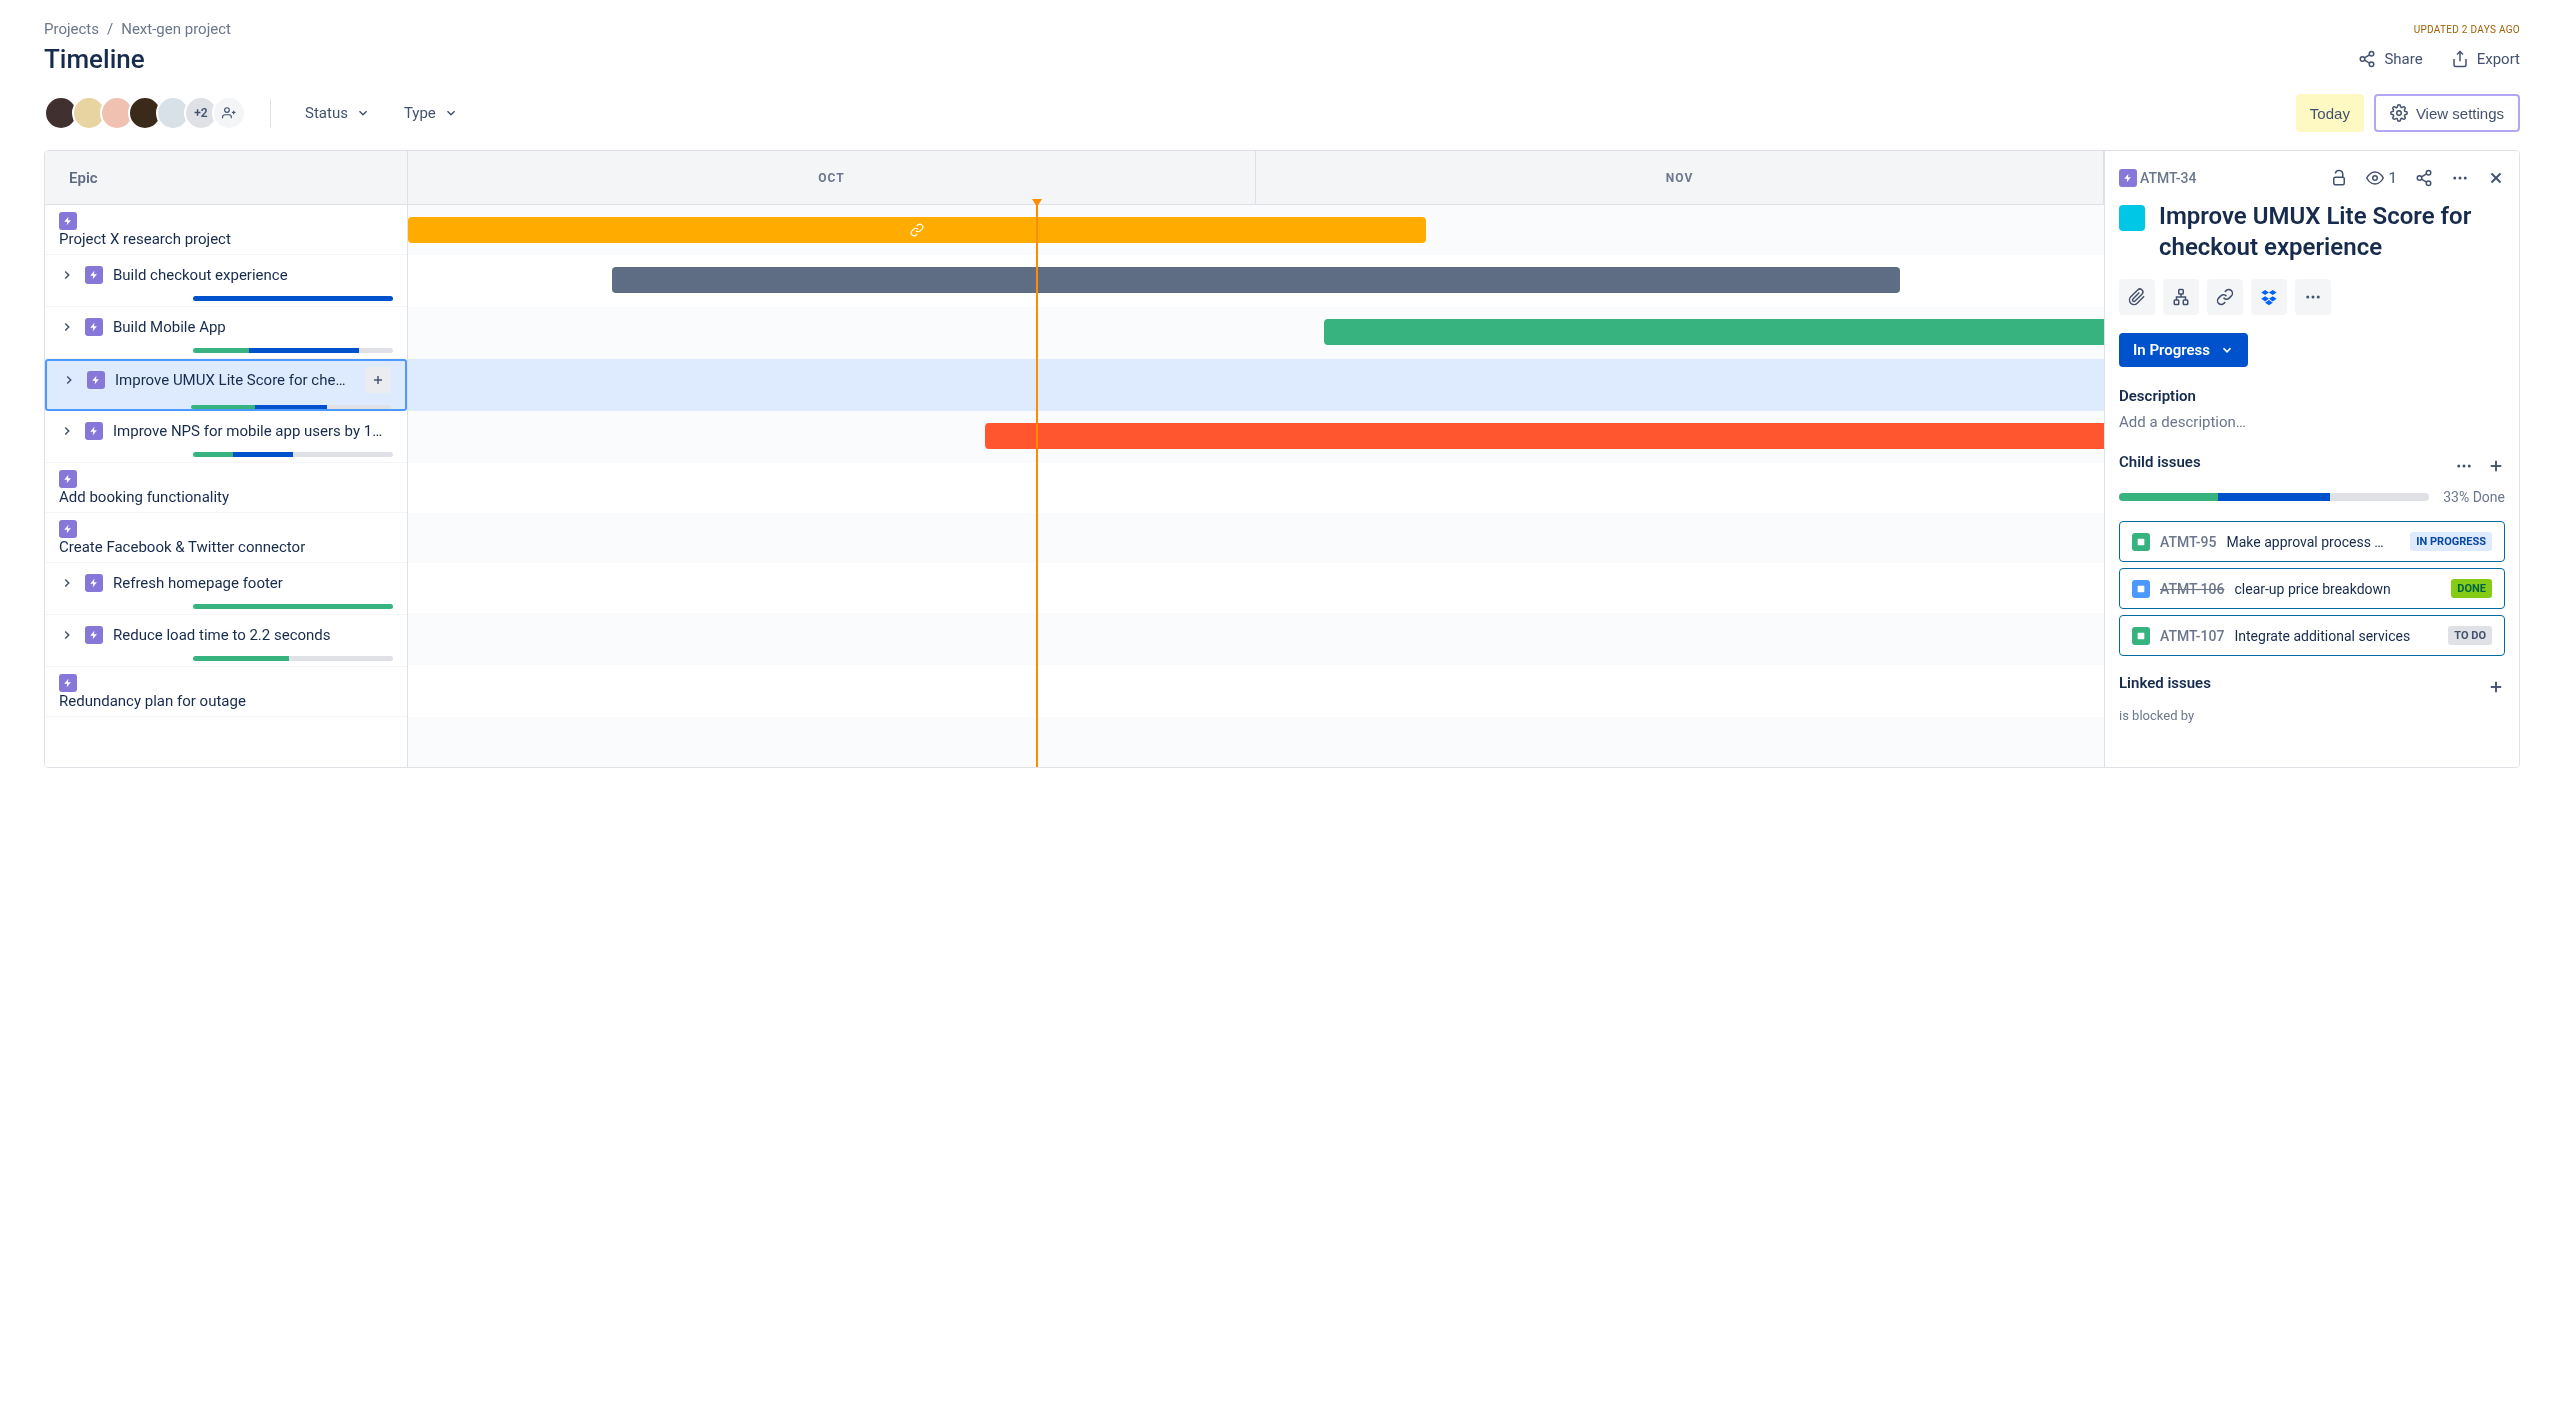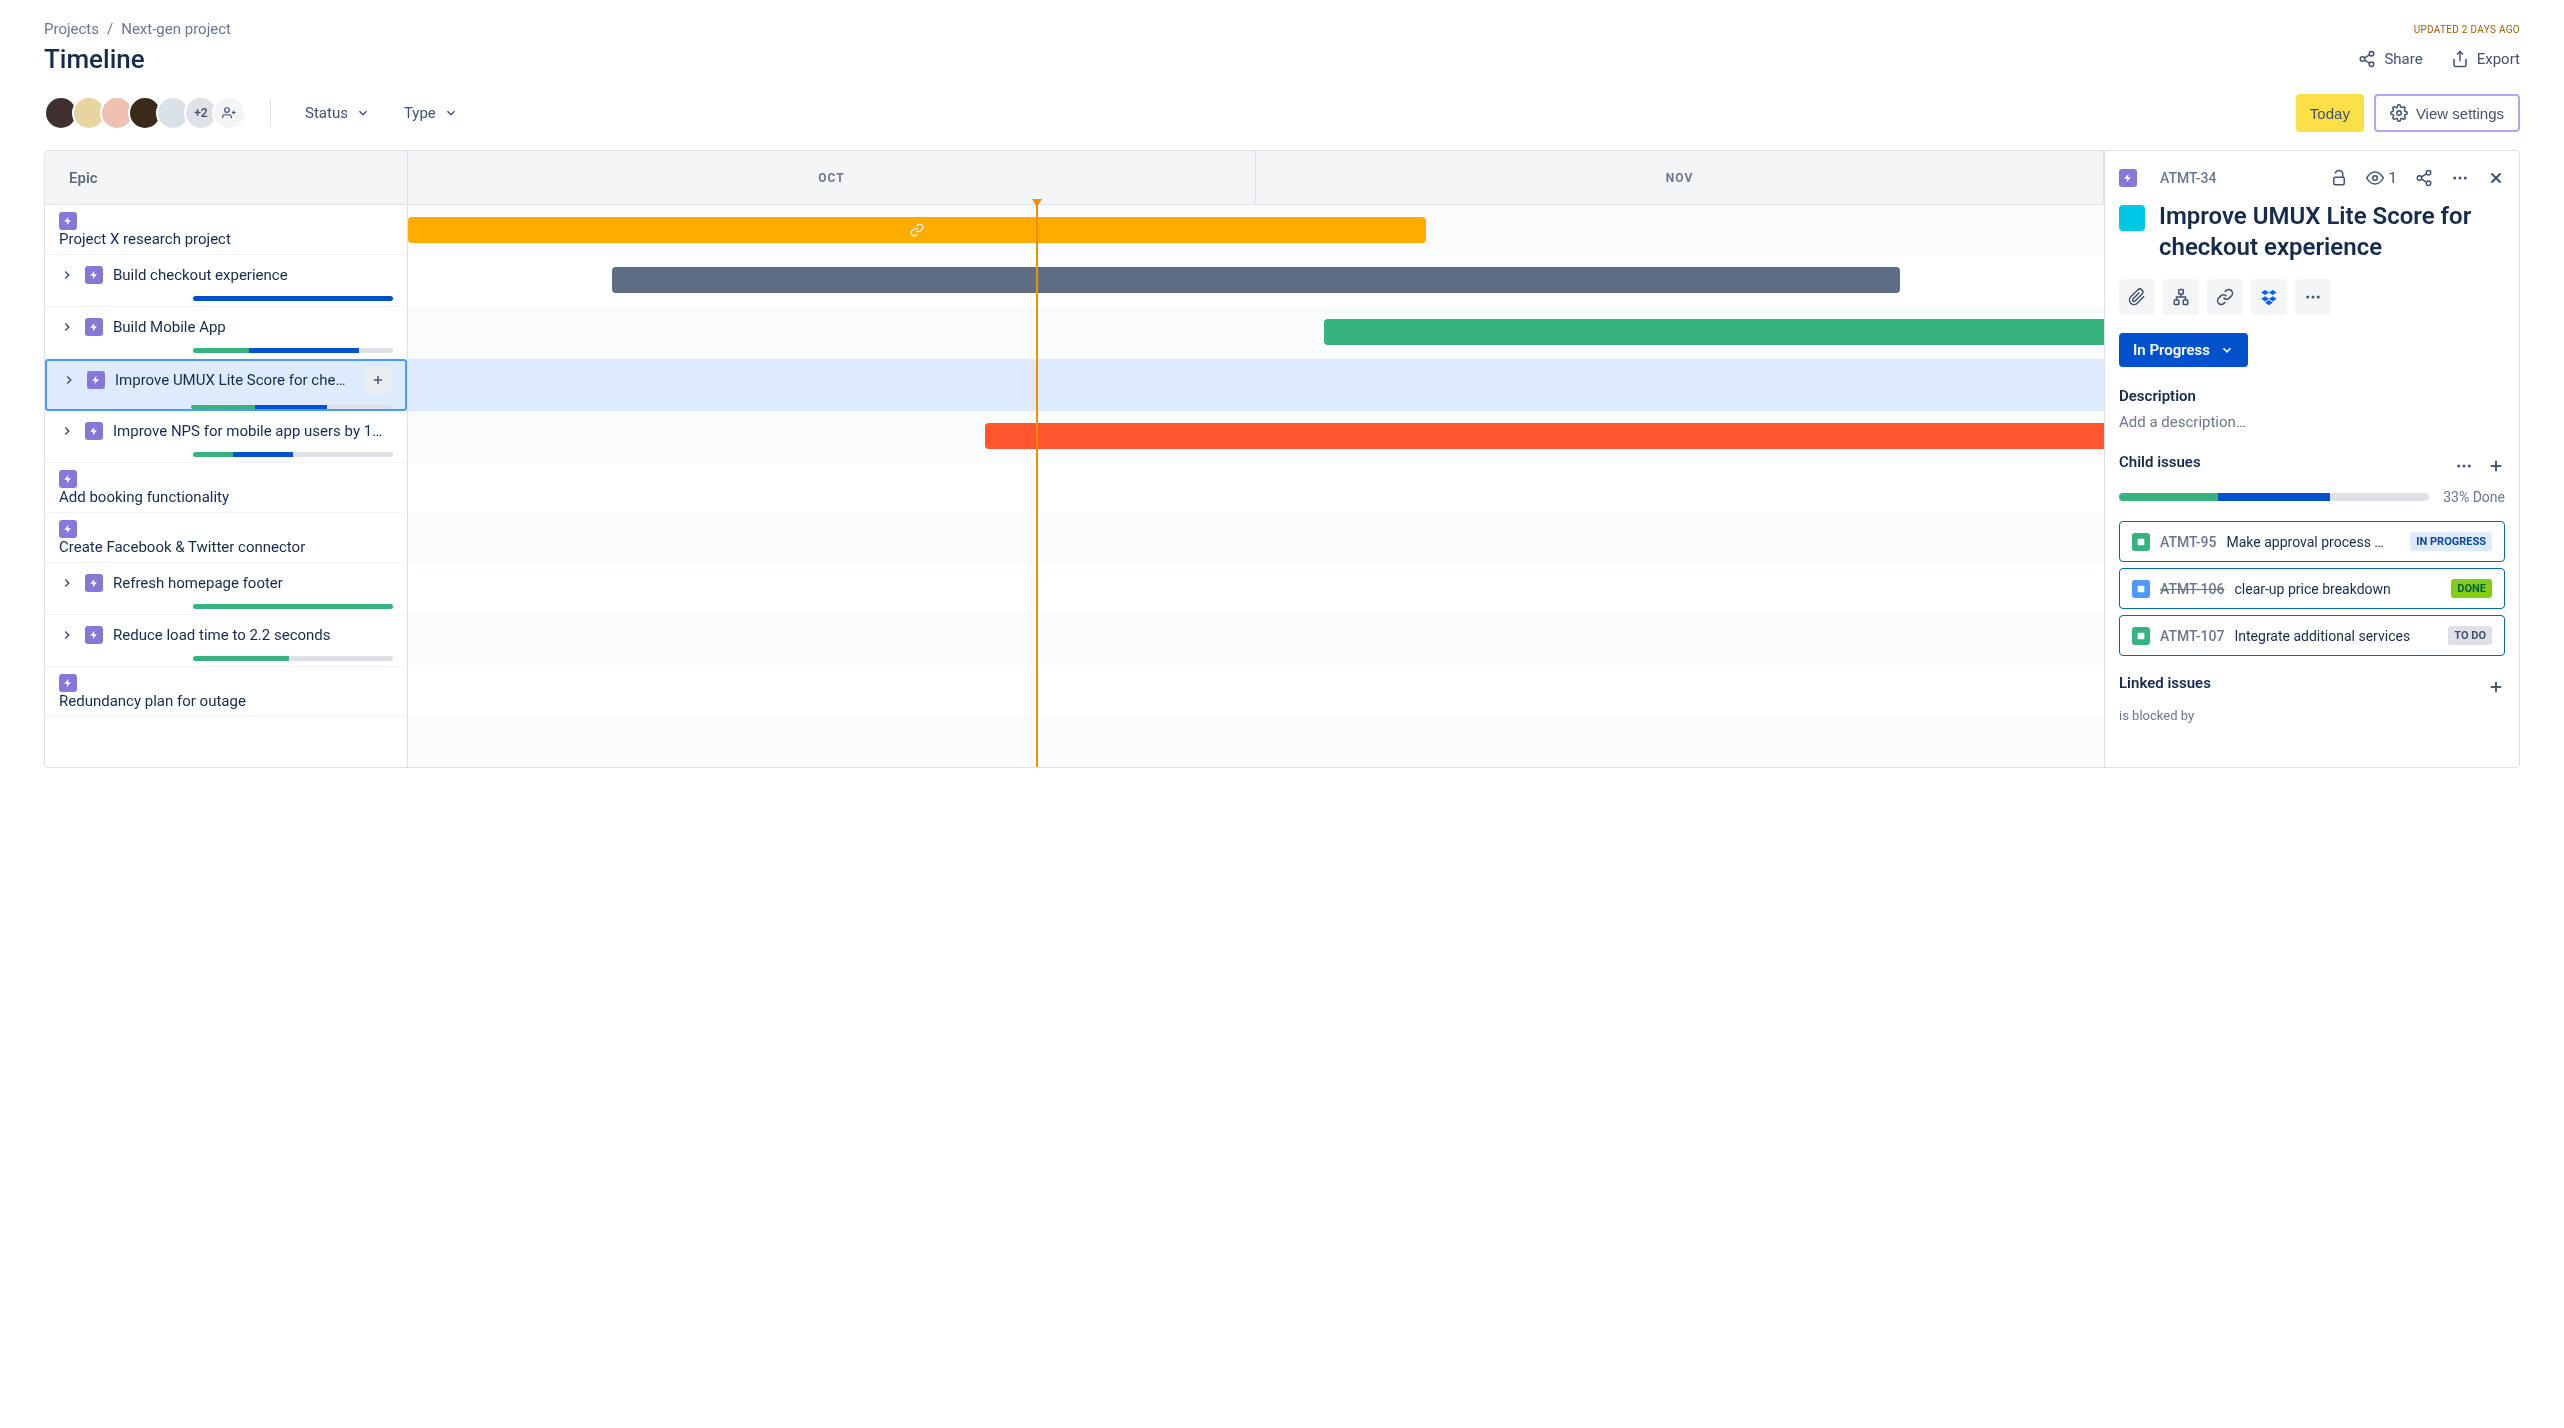--- a/index.html
+++ b/index.html
@@ -24,21 +24,21 @@
 .av2 { background: #e8d4a0; }
 .av3 { background: #f0c0b0; }
 .av4 { background: #3a2a1a; }
 .av5 { background: #d8e0e8; }
 .more-av { background: #DFE1E6; color: #42526E; }
 .add-av { background: #F4F5F7; color: #42526E; }
 .divider { width: 1px; height: 28px; background: #DFE1E6; margin: 0 10px; }
 .filter { display: flex; align-items: center; gap: 8px; color: #42526E; font-size: 15px; cursor: pointer; padding: 6px 10px; }
 .toolbar-right { margin-left: auto; display: flex; gap: 10px; }
 .btn { padding: 8px 14px; border-radius: 4px; font-size: 15px; cursor: pointer; border: none; background: transparent; color: #42526E; font-weight: 500; }
-.btn-grey { background: #fde047; }
+.btn-grey { background: #fef9c3; }
 .btn-outline { background: #fff; border: 2px solid #B3A7F5; display: flex; align-items: center; gap: 8px; }
 
 .timeline { border: 1px solid #DFE1E6; border-radius: 4px; position: relative; display: flex; overflow: hidden; min-height: 618px; }
 .epic-col { width: 363px; flex-shrink: 0; border-right: 1px solid #DFE1E6; background: #fff; }
 .epic-header { height: 54px; display: flex; align-items: center; padding: 0 24px; font-size: 15px; font-weight: 600; color: #5E6C84; background: #F4F5F7; border-bottom: 1px solid #DFE1E6; }
 .epic-row { height: 50px; display: flex; align-items: center; padding: 0 14px; gap: 10px; border-bottom: 1px solid #F4F5F7; position: relative; cursor: pointer; }
 .epic-row.selected { background: #DEEBFF; border: 2px solid #4C9AFF; border-radius: 3px; }
 .epic-row.tall { height: 52px; flex-direction: column; align-items: flex-end; justify-content: center; padding-top: 6px; }
 .epic-row.tall .epic-main { display: flex; align-items: center; gap: 10px; width: 100%; }
 .chevron { width: 16px; color: #42526E; display: flex; align-items: center; justify-content: center; }
@@ -61,21 +61,21 @@
 .bar { position: absolute; top: 12px; height: 26px; border-radius: 4px; display: flex; align-items: center; justify-content: center; }
 .bar-yellow { background: #FFAB00; }
 .bar-grey { background: #5E6C84; }
 .bar-green { background: #36B37E; }
 .bar-orange { background: #FF5630; }
 .today-line { position: absolute; top: 0; bottom: 0; width: 2px; background: #FF8B00; z-index: 5; }
 .today-marker { position: absolute; top: -6px; left: -4px; width: 0; height: 0; border-left: 5px solid transparent; border-right: 5px solid transparent; border-top: 8px solid #FF8B00; }
 
 .detail-panel { width: 415px; flex-shrink: 0; border-left: 1px solid #DFE1E6; padding: 18px 14px; background: #fff; overflow-y: auto; }
 .detail-header { display: flex; align-items: center; gap: 10px; margin-bottom: 14px; }
-.issue-key { display: flex; align-items: center; gap: 23px; font-size: 14px; color: #6B778C; font-weight: 500; }
+.issue-key { display: flex; align-items: center; gap: 3px; font-size: 14px; color: #6B778C; font-weight: 500; }
 .detail-actions { margin-left: auto; display: flex; align-items: center; gap: 18px; color: #42526E; }
 .detail-actions .icn { cursor: pointer; }
 .watch-count { display: flex; align-items: center; gap: 5px; font-size: 15px; }
 .detail-title-row { display: flex; gap: 14px; margin-bottom: 16px; }
 .color-chip { width: 26px; height: 26px; background: #00C7E6; border-radius: 4px; flex-shrink: 0; margin-top: 4px; }
 .detail-title { font-size: 24px; font-weight: 600; line-height: 1.3; }
 .action-btns { display: flex; gap: 8px; margin-bottom: 18px; }
 .sq-btn { width: 36px; height: 36px; background: #F4F5F7; border-radius: 4px; display: flex; align-items: center; justify-content: center; color: #42526E; cursor: pointer; }
 .status-btn { background: #0052CC; color: #fff; padding: 8px 14px; border-radius: 4px; font-size: 15px; font-weight: 600; display: inline-flex; align-items: center; gap: 10px; margin-bottom: 20px; cursor: pointer; }
 .section-label { font-size: 15px; font-weight: 600; margin-bottom: 8px; }

